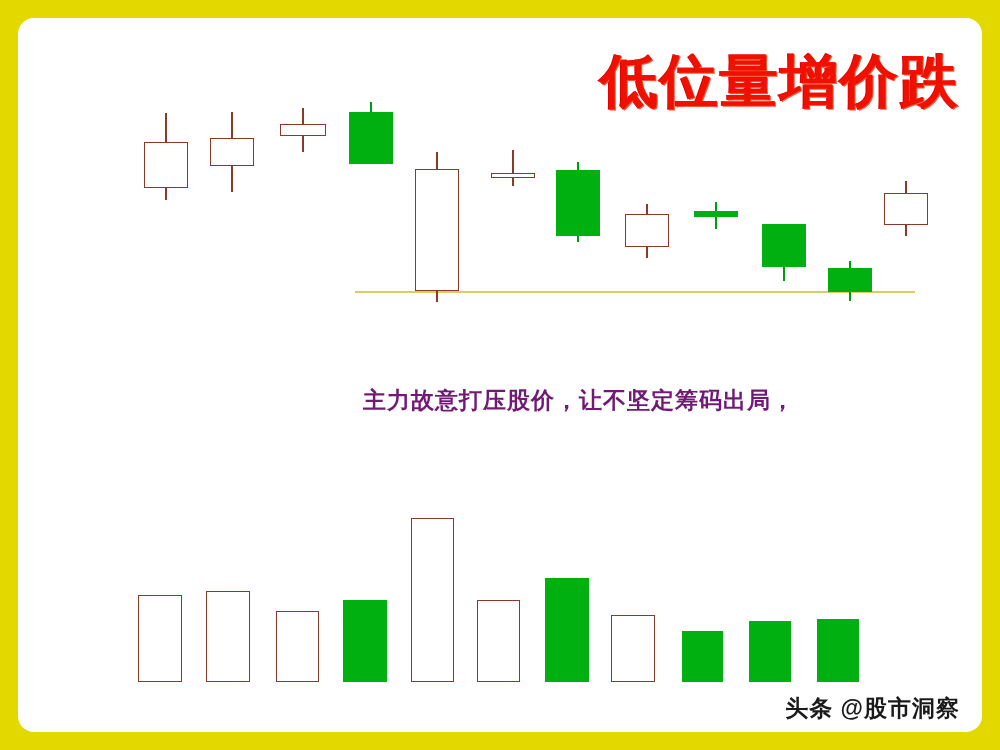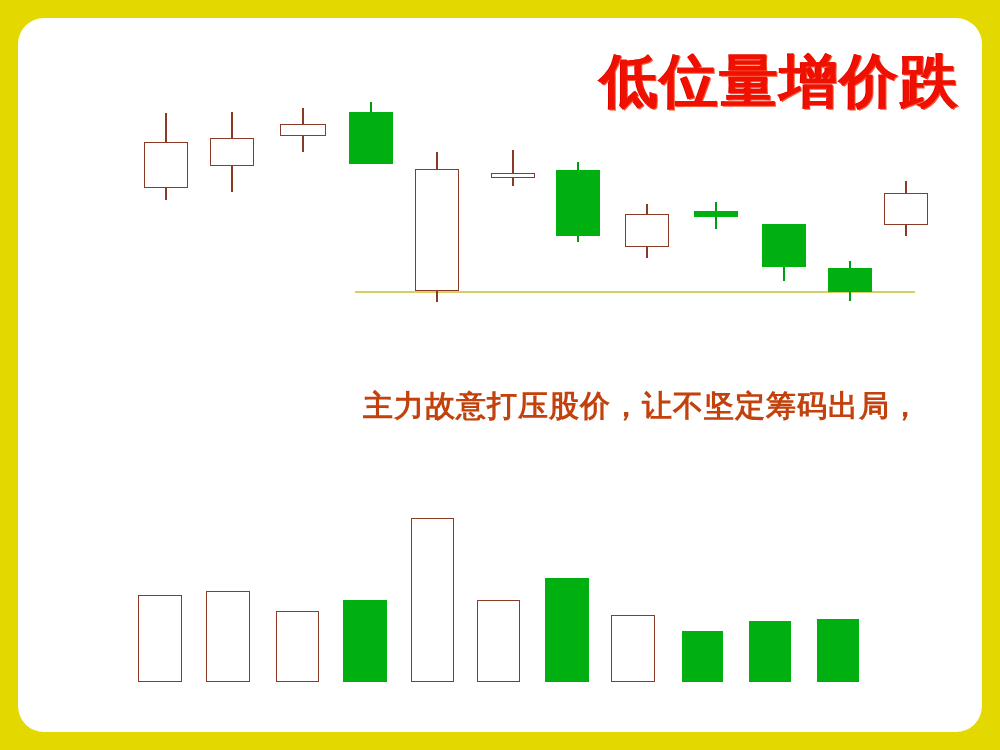--- a/index.html
+++ b/index.html
@@ -17,21 +17,21 @@
     background: #e3d900;
     overflow: hidden;
   }
   #canvas {
     position: absolute;
     left: 18px;
     top: 18px;
     width: 964px;
     height: 714px;
     background: #ffffff;
-    border-radius: 26px;
+    border-radius: 16px;
     overflow: hidden;
   }
   
   #chart-title {
     position: absolute;
     right: 22px;
     top: 34px;
     font-size: 58px;
     font-weight: bold;
     color: #f01000;
@@ -39,22 +39,22 @@
     line-height: 1;
     white-space: nowrap;
     text-shadow: 1px 1px 0 #ff5a3c, -1px 0 0 #e00000;
   }
   
   #annotation {
     position: absolute;
     left: 345px;
     top: 364px;
     width: 560px;
-    color: #c2410c;
-    font-size: 30px;
+    color: #701a75;
+    font-size: 23px;
     font-weight: bold;
     line-height: 1.62;
     letter-spacing: 1px;
   }
   #annotation .ann-line { display: block; white-space: nowrap; }
   
   .pane {
     position: absolute;
     left: 0;
     top: 0;
@@ -196,14 +196,15 @@
         </div>
         <div class="volbar" style="left: 0px; top: 0px;">
           <div class="vbody down" style="left: 799px; top: 601px; width: 42px; height: 63px;"></div>
         </div>
       </div>
 
     <div id="annotation">
       <span class="ann-line">主力故意打压股价，让不坚定筹码出局，</span>
     </div>
 
+    <div id="watermark">头条 @股市洞察</div>
   </div>
 </div>
 
 </body></html>

